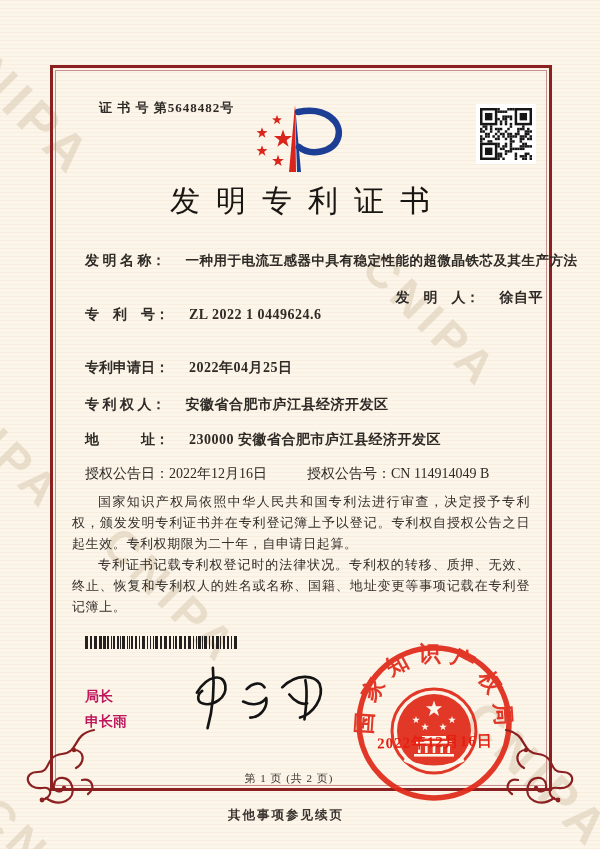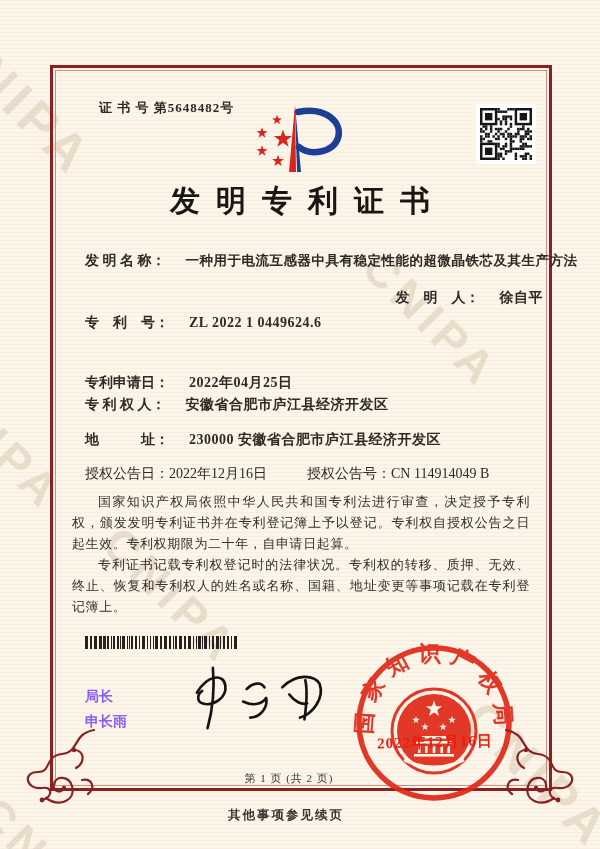--- a/index.html
+++ b/index.html
@@ -28,42 +28,42 @@
     position:absolute;inset:2px;border:1px solid #c98f8f;
   }
   .cert-no{
     position:absolute;left:75px;top:99px;z-index:3;
     font-size:13px;font-weight:600;letter-spacing:1px;white-space:pre;margin-left:24px;
   }
   .logo{position:absolute;left:238px;top:103px;z-index:3;}
   .qr{position:absolute;left:476px;top:104px;z-index:3;}
   .title{
     position:absolute;left:0;top:181px;width:600px;z-index:3;
-    text-align:center;font-size:30px;font-weight:bold;color:#191613;
+    text-align:center;font-size:30px;font-weight:normal;color:#191613;
     letter-spacing:16px;text-indent:16px;white-space:nowrap;
   }
   .field-row{
     position:absolute;left:85px;width:458px;z-index:3;
     font-size:14px;font-weight:600;white-space:nowrap;
   }
   .field-label{display:inline-block;white-space:pre;}
   .field-value{letter-spacing:0.5px;margin-left:20px;}
   .grant-row{position:absolute;left:85px;top:465px;z-index:3;font-size:14px;font-weight:400;white-space:nowrap;}
   .grant-gap{display:inline-block;width:40px;}
   .paras{
     position:absolute;left:72px;top:492px;width:458px;z-index:3;
     font-size:13px;line-height:1.62;letter-spacing:0.6px;color:#332f2a;
     text-align:justify;
   }
   .paras p{margin:0;text-indent:2em;font-family:Liberation Mono, monospace;}
   .barcode{position:absolute;left:85px;top:636px;z-index:3;}
   .signoff{
     position:absolute;left:85px;top:684px;z-index:3;
     font-family:"Liberation Sans","DejaVu Sans",sans-serif;
-    font-size:14px;font-weight:600;color:#8b5cf6;line-height:1.8;
+    font-size:14px;font-weight:600;color:#be185d;line-height:1.8;
   }
   .signature{position:absolute;left:172px;top:658px;z-index:4;}
   .seal{position:absolute;left:352px;top:641px;z-index:4;}
   .seal-date{
     position:absolute;left:360px;top:733px;width:150px;z-index:5;
     text-align:center;font-size:15px;font-weight:bold;color:#e51f10;
     letter-spacing:1px;white-space:nowrap;transform:rotate(-1.5deg);
   }
   .page-info{
     position:absolute;left:0;top:771px;width:578px;z-index:3;
@@ -258,24 +258,24 @@
 </svg>
 
 <div class="title">发明专利证书</div>
 
 <div class="field-row" style="top:252px;">
   <span class="field-label">发 明 名 称：</span><span class="field-value" style="font-size:13.5px;">一种用于电流互感器中具有稳定性能的超微晶铁芯及其生产方法</span>
 </div>
 <div class="field-row" style="top:289px;text-align:right;">
   <span class="field-label">发　明　人：</span><span class="field-value">徐自平</span>
 </div>
-<div class="field-row" style="top:314px;">
+<div class="field-row" style="top:306px;">
   <span class="field-label">专　利　号：</span><span class="field-value">ZL 2022 1 0449624.6</span>
 </div>
-<div class="field-row" style="top:374px;">
+<div class="field-row" style="top:359px;">
   <span class="field-label">专利申请日：</span><span class="field-value">2022年04月25日</span>
 </div>
 <div class="field-row" style="top:396px;">
   <span class="field-label">专 利 权 人：</span><span class="field-value">安徽省合肥市庐江县经济开发区</span>
 </div>
 <div class="field-row" style="top:431px;">
   <span class="field-label">地　　　址：</span><span class="field-value">230000  安徽省合肥市庐江县经济开发区</span>
 </div>
 
 <div class="grant-row">

